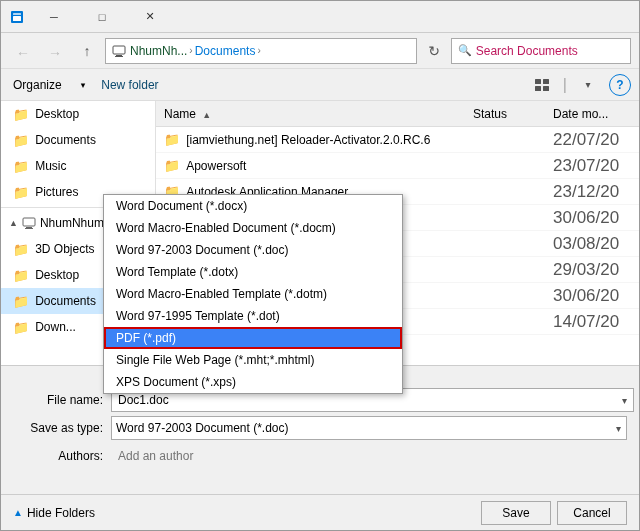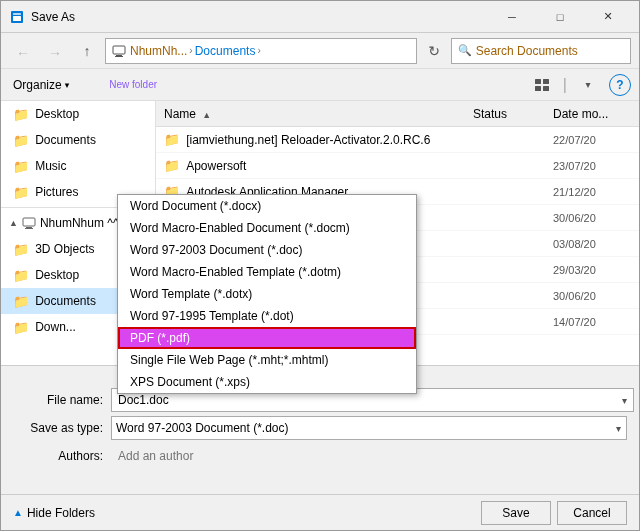--- a/index.html
+++ b/index.html
@@ -138,34 +138,33 @@
       gap: 8px;
       border-bottom: 1px solid #ddd;
     }
     .organize-btn {
       height: 24px;
       border: none;
       background: transparent;
       cursor: pointer;
       display: flex;
       align-items: center;
-      gap: 3px;
+      gap: 19px;
       font-size: 12px;
       color: #000;
       padding: 0 4px;
     }
     .new-folder-btn {
       height: 24px;
       border: none;
       background: transparent;
       cursor: pointer;
-      font-size: 10px;
-      color: #8b5cf6;
+      font-size: 12px;
+      color: #0c4a6e;
       padding: 0 4px;
-      margin-left: 24px;
     }
     .spacer { flex: 1; }
     .view-btn {
       width: 26px;
       height: 26px;
       border: none;
       background: transparent;
       cursor: pointer;
       display: flex;
       align-items: center;
@@ -263,21 +262,21 @@
     .file-item-name {
       flex: 1;
       padding-left: 8px;
       display: flex;
       align-items: center;
       gap: 6px;
       overflow: hidden;
       white-space: nowrap;
     }
     .file-item-status { width: 80px; padding-left: 4px; font-size: 11px; color: #555; }
-    .file-item-date { width: 90px; padding-left: 4px; font-size: 11px; color: #555; }
+    .file-item-date { width: 90px; padding-left: 4px; font-size: 17px; color: #555; }
 
     
     .bottom-form {
       background: #f0f0f0;
       border-top: 1px solid #ccc;
       padding: 22px 12px;
     }
     .form-row {
       display: flex;
       align-items: center;
@@ -357,21 +356,21 @@
       min-width: 300px;
       font-size: 12px;
     }
     .dropdown-item {
       padding: 4px 12px;
       cursor: pointer;
       color: #000;
       white-space: nowrap;
     }
     .dropdown-item.selected {
-      background: #d946ef;
+      background: #3b82f6;
       color: #fff;
       outline: 2px solid #cc0000;
       outline-offset: -2px;
     }
 
     
     .dialog-footer {
       background: #f0f0f0;
       height: 36px;
       display: flex;
@@ -411,49 +410,48 @@
 <body>
 
 <div class="dialog">
 
   <div class="title-bar">
     <svg class="title-bar-icon" viewBox="0 0 16 16" fill="none">
       <rect x="2" y="2" width="12" height="12" rx="1" fill="#0078d7"></rect>
       <rect x="4" y="7" width="8" height="5" rx="0.5" fill="#fff"></rect>
       <rect x="4" y="4" width="8" height="2" rx="0.5" fill="#fff" opacity="0.7"></rect>
     </svg>
-    <span class="title-bar-text">Save As</span>
     <div class="title-bar-buttons">
       <button class="title-btn">─</button>
       <button class="title-btn">□</button>
       <button class="title-btn close">✕</button>
     </div>
   </div>
 
   <div class="toolbar">
     <button class="nav-btn disabled">←</button>
     <button class="nav-btn disabled">→</button>
     <button class="nav-btn">↑</button>
     <div class="address-bar">
       <svg width="14" height="14" viewBox="0 0 14 14">
         <rect x="1" y="2" width="12" height="8" rx="1" fill="none" stroke="#555" stroke-width="1"></rect>
         <rect x="4" y="11" width="6" height="1" fill="#555"></rect>
         <rect x="3" y="12" width="8" height="1" fill="#555"></rect>
       </svg>
       <div class="address-crumb">
-        <span style="cursor:pointer;color:#a16207">NhumNh...</span>
+        <span style="cursor:pointer;color:#14532d">NhumNh...</span>
         <span class="crumb-chevron">›</span>
         <span style="cursor:pointer;color:#0078d7">Documents</span>
         <span class="crumb-chevron">›</span>
       </div>
     </div>
     <button class="refresh-btn">↻</button>
     <div class="search-box">
       <span class="search-icon">🔍</span>
-      <span style="color:#a16207;font-size:12px">Search Documents</span>
+      <span style="color:#be185d;font-size:12px">Search Documents</span>
     </div>
   </div>
 
   <div class="actions-bar">
     <button class="organize-btn">
       <span>Organize</span>
       <span style="font-size:9px">▾</span>
     </button>
     <button class="new-folder-btn">New folder</button>
     <div class="spacer"></div>
@@ -550,21 +548,21 @@
     </div>
     <div class="file-item-status"></div>
     <div class="file-item-date">23/07/20</div>
   </div>
           <div class="file-item">
     <div class="file-item-name">
       <span style="color:#f4c430;font-size:13px">📁</span>
       <span>Autodesk Application Manager</span>
     </div>
     <div class="file-item-status"></div>
-    <div class="file-item-date">21/12/20</div>
+    <div class="file-item-date">23/12/20</div>
   </div>
           <div class="file-item">
     <div class="file-item-name">
       <span style="color:#f4c430;font-size:13px">📁</span>
       <span>Downloads</span>
     </div>
     <div class="file-item-status"></div>
     <div class="file-item-date">30/06/20</div>
   </div>
           <div class="file-item">
@@ -598,27 +596,27 @@
     </div>
     <div class="file-item-status"></div>
     <div class="file-item-date">14/07/20</div>
   </div>
         </div>
     </div>
   </div>
 
   <div class="relative">
 
-    <div class="dropdown-overlay" id="type-dropdown" style="bottom: 100px; left: 116px; margin-top: 40px;">
+    <div class="dropdown-overlay" id="type-dropdown" style="bottom: 100px; left: 102px; margin-top: 40px;">
       <div id="dropdown-items">
           <div class="dropdown-item">Word Document (*.docx)</div>
           <div class="dropdown-item">Word Macro-Enabled Document (*.docm)</div>
           <div class="dropdown-item">Word 97-2003 Document (*.doc)</div>
+          <div class="dropdown-item">Word Template (*.dotx)</div>
           <div class="dropdown-item">Word Macro-Enabled Template (*.dotm)</div>
-          <div class="dropdown-item">Word Template (*.dotx)</div>
           <div class="dropdown-item">Word 97-1995 Template (*.dot)</div>
           <div class="dropdown-item selected">PDF (*.pdf)</div>
           <div class="dropdown-item">Single File Web Page (*.mht;*.mhtml)</div>
           <div class="dropdown-item">XPS Document (*.xps)</div>
         </div>
     </div>
 
     <div class="bottom-form">
       <div class="form-row">
         <label class="form-label">File name:</label>

